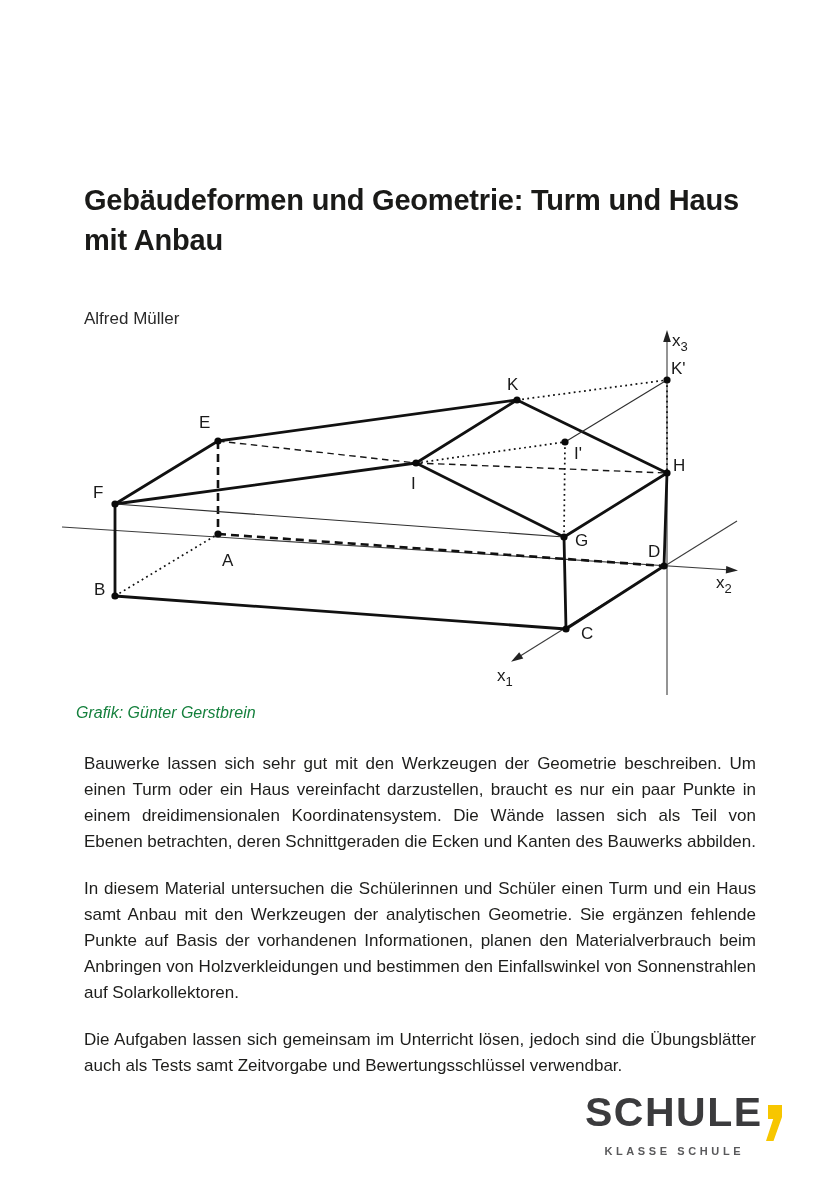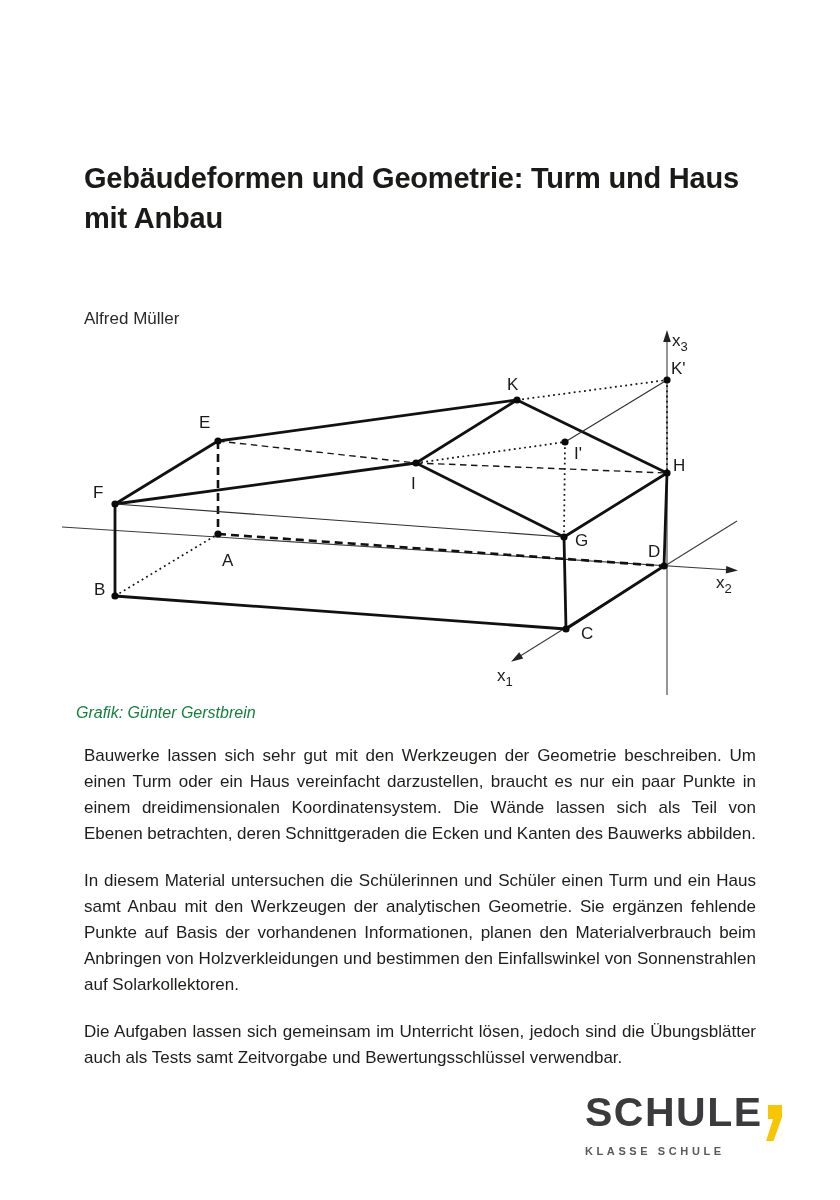--- a/index.html
+++ b/index.html
@@ -1,45 +1,45 @@
 <!DOCTYPE html>
 <html lang="de"><head>
 <meta charset="utf-8">
 <style>
   html,body{margin:0;padding:0;background:#ffffff;}
   .page{
     position:relative;width:840px;height:1200px;background:#ffffff;overflow:hidden;
     font-family:"Liberation Sans",sans-serif;color:#1d1d1b;
   }
   .title{
-    position:absolute;left:84px;top:158px;width:655px;margin:0;
+    position:absolute;left:84px;top:180px;width:655px;margin:0;
     font-size:29px;line-height:40px;font-weight:bold;letter-spacing:-0.2px;color:#1a1a18;
   }
   .author{position:absolute;left:84px;top:277px;font-size:17px;color:#2a2a2a;margin-top:32px;}
   .figure-svg{position:absolute;left:0;top:0;width:840px;height:1200px;pointer-events:none;}
   .caption{position:absolute;left:76px;top:704px;font-size:16px;font-style:italic;color:#15803d;}
   .bodytext{position:absolute;left:84px;top:739px;width:672px;font-size:17px;line-height:26px;
     text-align:justify;color:#1d1d1b;}
-  .bodytext p{margin:4px 0 21px 0;}
+  .bodytext p{margin:12px 0 21px 0;}
   
   .e-thick{stroke:#111;stroke-width:2.8;fill:none;stroke-linecap:round;}
   .e-dashm{stroke:#111;stroke-width:2.6;fill:none;stroke-dasharray:8 5;}
   .e-dasht{stroke:#161616;stroke-width:1.4;fill:none;stroke-dasharray:6.5 4.5;}
   .e-dot{stroke:#111;stroke-width:1.7;fill:none;stroke-dasharray:1.8 3.4;}
   .e-thin{stroke:#2e2e2e;stroke-width:1.1;fill:none;}
   .e-axis{stroke:#3c3c3c;stroke-width:1.1;fill:none;}
   .arrowhead{fill:#222;stroke:none;}
   .pt{fill:#0a0a0a;stroke:none;}
   .pt-label,.axis-label{font-family:"Liberation Sans",sans-serif;font-size:17px;fill:#1a1a1a;}
   
   .logo{position:absolute;left:585px;top:1092px;}
   .logo-row{display:flex;align-items:flex-start;}
   .raabe{font-size:41px;font-weight:bold;letter-spacing:1.5px;line-height:1;color:#3b3b3d;}
   .comma{margin-top:13px;margin-left:2px;}
-  .tagline{text-align:left;padding-right:19px;font-size:11px;letter-spacing:3.6px;
+  .tagline{text-align:center;padding-right:19px;font-size:11px;letter-spacing:3.6px;
     color:#59595b;margin-top:3px;font-weight:bold;}
 </style>
 </head>
 <body>
 
 <div class="page">
 
   <h1 class="title">Gebäudeformen und Geometrie: Turm und Haus mit Anbau</h1>
 
   <div class="author">Alfred Müller</div>

